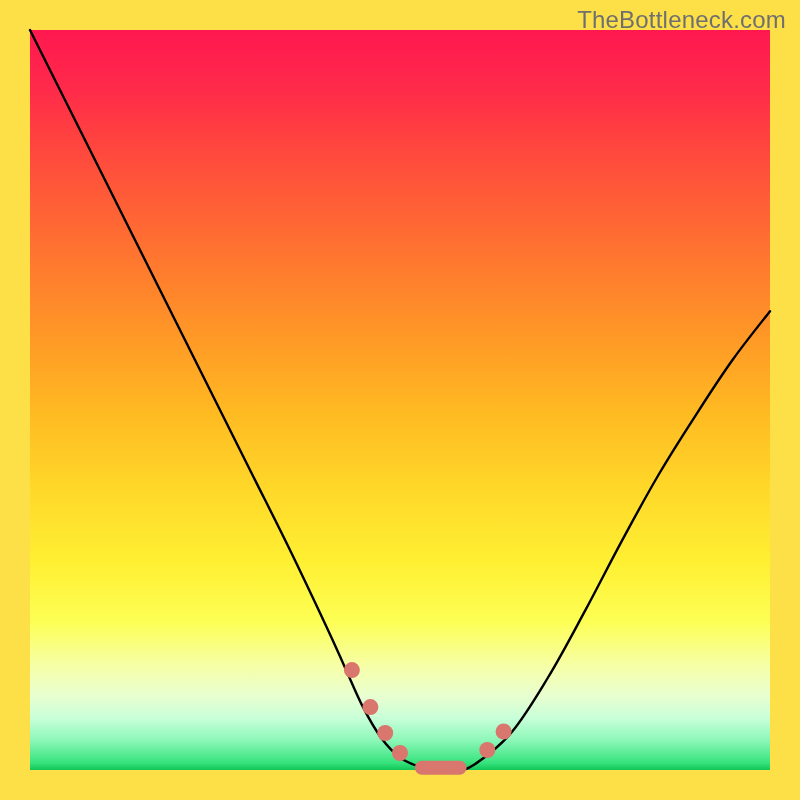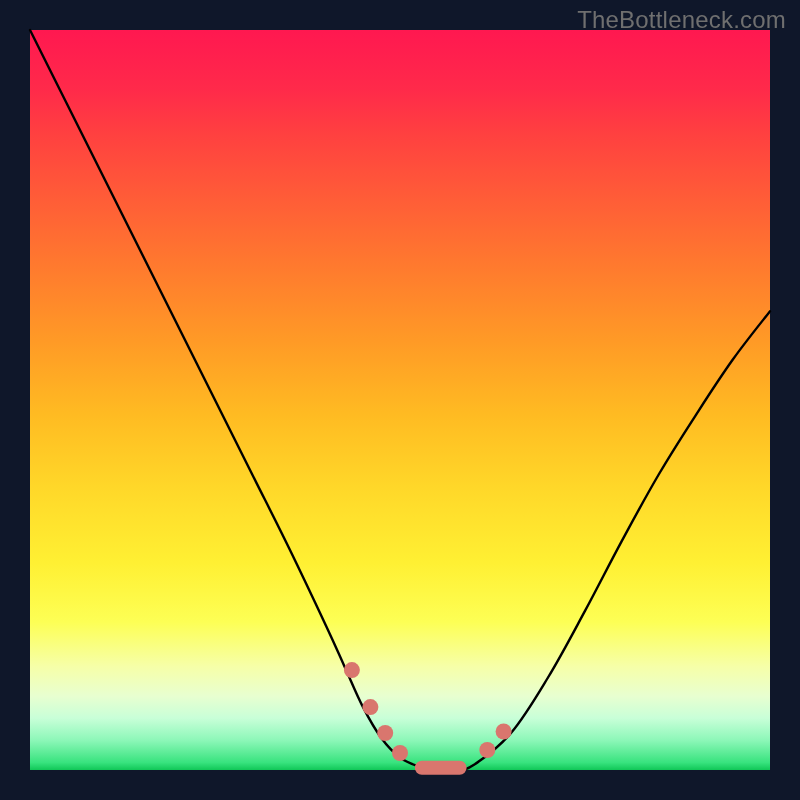--- a/index.html
+++ b/index.html
@@ -10,21 +10,21 @@
     background: #000;
     overflow: hidden;
     font-family: Arial, Helvetica, sans-serif;
   }
   .frame {
     position: absolute;
     left: 0;
     top: 0;
     width: 800px;
     height: 800px;
-    background: #0f172a;
+    background: #fde047;
   }
   .plot {
     position: absolute;
     left: 30px;
     top: 30px;
     width: 740px;
     height: 740px;
     
     background: linear-gradient(to bottom,
       #ff1850 0%,

